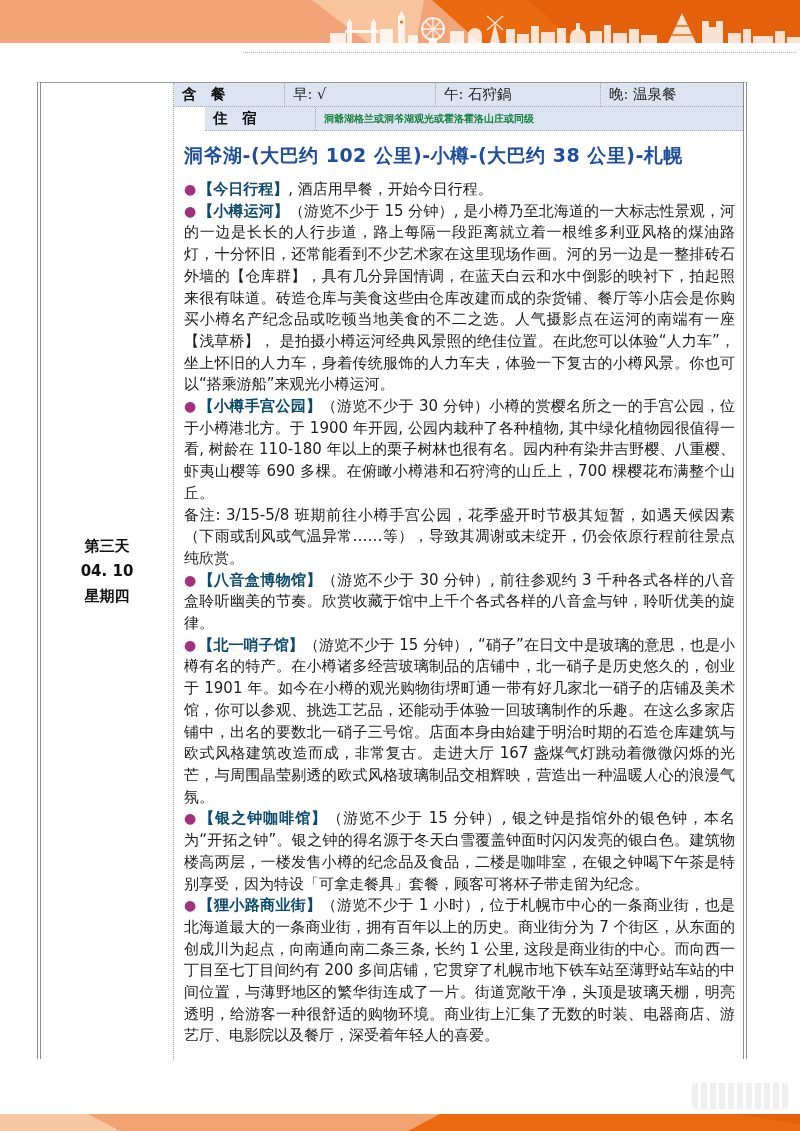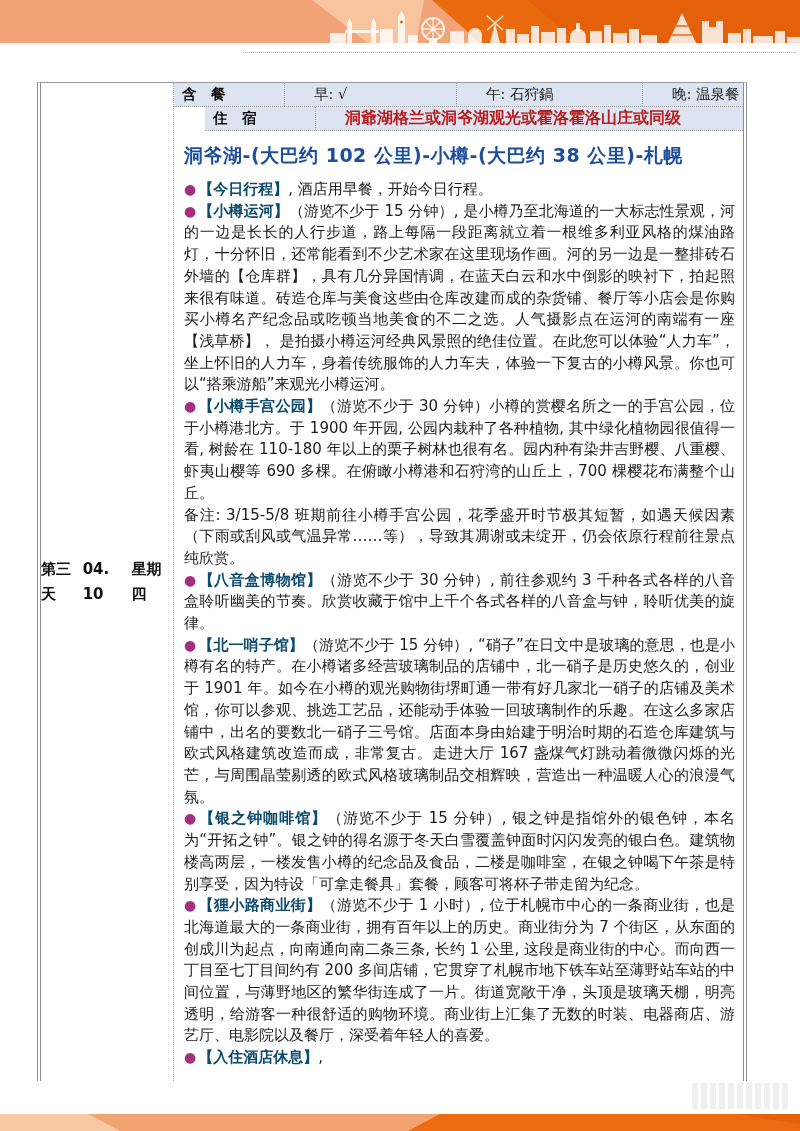--- a/index.html
+++ b/index.html
@@ -19,30 +19,30 @@
   
   .dotted-sep{position:absolute;left:243px;right:4px;top:52px;height:0;
               border-top:1px dotted #b5b5b5;}
 
   
   .itinerary-table{position:absolute;left:37px;top:82px;width:710px;min-height:823px;
       display:grid;grid-template-columns:133px 1fr;grid-template-rows:24px 24px 1fr;
       border-top:1px solid #9a9a9a;border-left:4px double #8b8b8b;border-right:4px double #8b8b8b;
       box-sizing:border-box;}
   .day-cell{grid-row:1/4;grid-column:1;border-right:1px dotted #a5a5a5;background:#fff;
-      display:flex;justify-content:center;align-items:center;
+      display:flex;flex-direction:column;justify-content:center;align-items:center;
       font-weight:bold;font-size:15px;line-height:25px;color:#111;}
   .info-row{grid-column:2;display:grid;background:#dce3f1;border-bottom:1px dotted #a5a5a5;
-      font-size:14.5px;align-items:center;gap:21px;}
+      font-size:14.5px;align-items:center;}
   .meals-row{grid-template-columns:111px 151px 165px 1fr;}
   .lodging-row{grid-template-columns:111px 1fr;margin-left:31px;}
   .cell{padding:1px 8px;white-space:pre;overflow:hidden;}
   .cell.divided{border-right:1px dotted #a5a5a5;height:100%;display:flex;align-items:center;box-sizing:border-box;}
   .info-label{font-weight:bold;color:#111;}
-  .lodging-value{color:#b91c1c;font-weight:bold;font-size:16px;}
+  .lodging-value{color:#15803d;font-weight:bold;font-size:10px;}
 
   .body-cell{grid-column:2;grid-row:3;background:#fff;padding:8px 8px 12px 10px;}
   .route-title{margin:4px 0 10px 0;font-size:19px;font-weight:bold;color:#1F4E9C;
       letter-spacing:0.5px;}
   .para{margin:0;font-size:15px;line-height:21.7px;text-align:justify;text-justify:inter-ideograph;
       color:#1c1c1c;}
   .bullet{color:#A3307E;margin-right:2px;font-size:14px;}
   .plabel{font-weight:bold;color:#0c4a6e;}
 
   
@@ -147,21 +147,20 @@
   <p class="para"><span class="plabel"></span><span class="ptext">备注: 3/15-5/8 班期前往小樽手宫公园，花季盛开时节极其短暂，如遇天候因素（下雨或刮风或气温异常……等），导致其凋谢或未绽开，仍会依原行程前往景点纯欣赏。</span></p>
 
   <p class="para"><span class="bullet">●</span><span class="plabel">【八音盒博物馆】</span><span class="ptext">（游览不少于 30 分钟）, 前往参观约 3 千种各式各样的八音盒聆听幽美的节奏。欣赏收藏于馆中上千个各式各样的八音盒与钟，聆听优美的旋律。</span></p>
 
   <p class="para"><span class="bullet">●</span><span class="plabel">【北一哨子馆】</span><span class="ptext">（游览不少于 15 分钟）, “硝子”在日文中是玻璃的意思，也是小樽有名的特产。在小樽诸多经营玻璃制品的店铺中，北一硝子是历史悠久的，创业于 1901 年。如今在小樽的观光购物街堺町通一带有好几家北一硝子的店铺及美术馆，你可以参观、挑选工艺品，还能动手体验一回玻璃制作的乐趣。在这么多家店铺中，出名的要数北一硝子三号馆。店面本身由始建于明治时期的石造仓库建筑与欧式风格建筑改造而成，非常复古。走进大厅 167 盏煤气灯跳动着微微闪烁的光芒，与周围晶莹剔透的欧式风格玻璃制品交相辉映，营造出一种温暖人心的浪漫气氛。</span></p>
 
   <p class="para"><span class="bullet">●</span><span class="plabel">【银之钟咖啡馆】</span><span class="ptext">（游览不少于 15 分钟）, 银之钟是指馆外的银色钟，本名为“开拓之钟”。银之钟的得名源于冬天白雪覆盖钟面时闪闪发亮的银白色。建筑物楼高两层，一楼发售小樽的纪念品及食品，二楼是咖啡室，在银之钟喝下午茶是特别享受，因为特设「可拿走餐具」套餐，顾客可将杯子带走留为纪念。</span></p>
 
   <p class="para"><span class="bullet">●</span><span class="plabel">【狸小路商业街】</span><span class="ptext">（游览不少于 1 小时）, 位于札幌市中心的一条商业街，也是北海道最大的一条商业街，拥有百年以上的历史。商业街分为 7 个街区，从东面的创成川为起点，向南通向南二条三条, 长约 1 公里, 这段是商业街的中心。而向西一丁目至七丁目间约有 200 多间店铺，它贯穿了札幌市地下铁车站至薄野站车站的中间位置，与薄野地区的繁华街连成了一片。街道宽敞干净，头顶是玻璃天棚，明亮透明，给游客一种很舒适的购物环境。商业街上汇集了无数的时装、电器商店、游艺厅、电影院以及餐厅，深受着年轻人的喜爱。</span></p>
 
-  <p class="para"><span class="bullet">●</span><span class="plabel">【入住酒店休息】</span><span class="ptext">,</span></p>
 </div>
     </div>
   </div>
 
   <div class="watermark"></div>
 
   <footer class="bottom-band">
     <div class="bb-light"></div>
     <div class="bb-lighter"></div>
     <div class="bb-darktri"></div>

